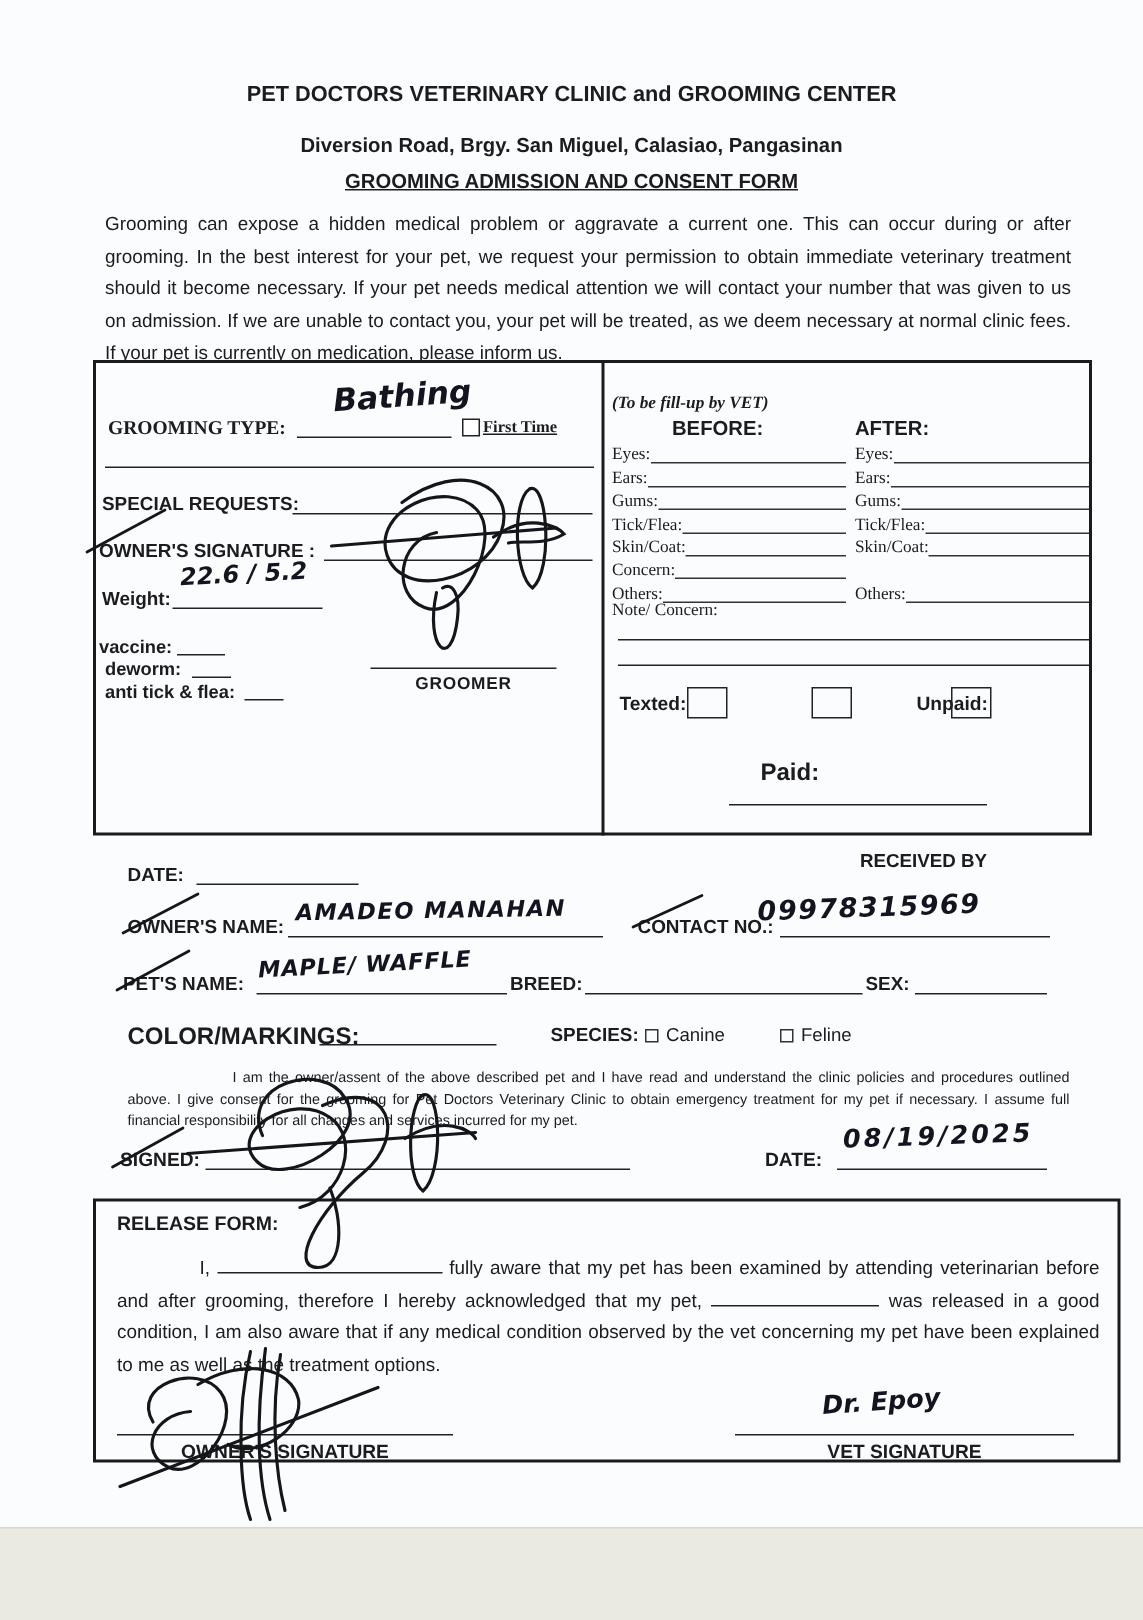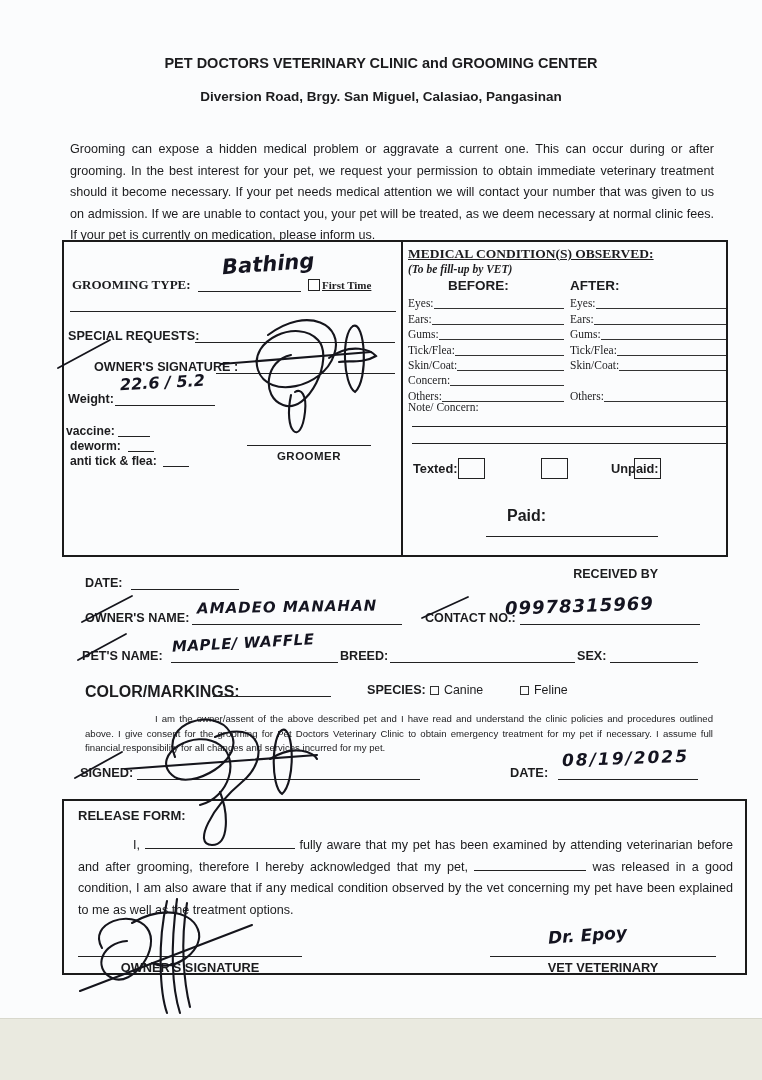--- a/index.html
+++ b/index.html
@@ -36,54 +36,54 @@
   .slash path { fill:none; stroke:#15151c; stroke-width:1.8; stroke-linecap:round; }
   .para { text-align:justify; }
 </style>
 </head>
 <body>
 
 <div class="page">
 
   <div class="abs center b" style="top:55px; font-size:14.5px;">PET DOCTORS VETERINARY CLINIC and GROOMING CENTER</div>
   <div class="abs center b" style="top:89px; font-size:13.5px;">Diversion Road, Brgy. San Miguel, Calasiao, Pangasinan</div>
+  <div class="abs center b u" style="top:113px; font-size:13.5px;">GROOMING ADMISSION AND CONSENT FORM</div>
 
   <div class="abs para" style="left:70px; top:139px; width:644px; font-size:12.6px; line-height:21.6px;">Grooming can expose a hidden medical problem or aggravate a current one. This can occur during or after grooming. In the best interest for your pet, we request your permission to obtain immediate veterinary treatment should it become necessary. If your pet needs medical attention we will contact your number that was given to us on admission. If we are unable to contact you, your pet will be treated, as we deem necessary at normal clinic fees. If your pet is currently on medication, please inform us.</div>
 
   <div class="box" style="left:62px; top:240px; width:666px; height:317px;"></div>
   <div class="abs" style="left:401px; top:240px; width:2px; height:317px; background:#1b1b1b;"></div>
 
   <div class="abs serif b" style="left:72px; top:277px; font-size:13px;">GROOMING TYPE:</div>
   <span class="abs line" style="left:198px; top:277px; width:103px; height:15px;"></span>
   <div class="abs hand" style="left:222px; top:252px; font-size:21px; transform:rotate(-4deg);">Bathing</div>
   <span class="abs cb" style="left:308px; top:279px;"></span>
   <div class="abs serif b u" style="left:322px; top:279px; font-size:11px;">First Time</div>
   <div class="hline" style="left:70px; top:311px; width:326px;"></div>
 
   <div class="abs b" style="left:68px; top:329px; font-size:12.6px;">SPECIAL REQUESTS:</div>
   <span class="abs line" style="left:195px; top:328px; width:200px; height:15px;"></span>
 
-  <div class="abs b" style="left:66px; top:360px; font-size:12.6px;margin-left:28px;">OWNER'S  SIGNATURE :</div>
+  <div class="abs b" style="left:66px; top:360px; font-size:12.6px;">OWNER'S  SIGNATURE :</div>
   <span class="abs line" style="left:216px; top:359px; width:179px; height:15px;"></span>
 
   <div class="abs b" style="left:68px; top:392px; font-size:12.6px;">Weight:</div>
   <span class="abs line" style="left:115px; top:391px; width:100px; height:15px;"></span>
   <div class="abs hand" style="left:120px; top:373px; font-size:16px; transform:rotate(-3deg);">22.6 / 5.2</div>
 
   <div class="abs b" style="left:66px; top:424px; font-size:12.2px;">vaccine:</div>
   <span class="abs line" style="left:118px; top:424px; width:32px; height:13px;"></span>
   <div class="abs b" style="left:70px; top:439px; font-size:12.2px;">deworm:</div>
   <span class="abs line" style="left:128px; top:439px; width:26px; height:13px;"></span>
   <div class="abs b" style="left:70px; top:454px; font-size:12.2px;">anti tick &amp; flea:</div>
   <span class="abs line" style="left:163px; top:454px; width:26px; height:13px;"></span>
 
   <div class="hline" style="left:247px; top:445px; width:124px; border-top-width:1px;"></div>
   <div class="abs b" style="left:247px; top:450px; width:124px; text-align:center; font-size:11.5px; letter-spacing:0.5px;">GROOMER</div>
 
-  <div class="abs serif b u" style="left:408px; top:246px; font-size:13.5px;">MEDICAL CONDITION(S) OBSERVED:</div>
   <div class="abs serif b" style="left:408px; top:263px; font-size:11.5px; font-style:italic;">(To be fill-up by VET)</div>
   <div class="abs b" style="left:408px; top:278px; font-size:13.5px;margin-left:40px;">BEFORE:</div>
   <div class="abs b" style="left:570px; top:278px; font-size:13.5px;">AFTER:</div>
 
   <div class="med-rows">
     <div class="med-row">
       <span class="med-cell l">
           <span>Eyes:</span>
           <span class="med-fill"></span>
         </span>
@@ -206,21 +206,21 @@
     <span style="margin-left:55px;">I,</span>
     <span class="line" style="width:150px; height:12px;"></span>
     <span>fully aware that my pet has been examined by attending veterinarian before and after grooming, therefore I hereby acknowledged that my pet,</span>
     <span class="line" style="width:112px; height:12px;"></span>
     <span>was released in a good condition, I am also aware that if any medical condition observed by the vet concerning my pet have been explained to me as well as the treatment options.</span>
   </div>
 
   <div class="hline" style="left:78px; top:956px; width:224px; border-top-width:1.3px;"></div>
   <div class="abs b" style="left:78px; top:960px; width:224px; text-align:center; font-size:12.8px;">OWNER'S SIGNATURE</div>
   <div class="hline" style="left:490px; top:956px; width:226px; border-top-width:1.3px;"></div>
-  <div class="abs b" style="left:490px; top:960px; width:226px; text-align:center; font-size:12.8px;">VET VETERINARY</div>
+  <div class="abs b" style="left:490px; top:960px; width:226px; text-align:center; font-size:12.8px;">VET SIGNATURE</div>
   <div class="abs hand" style="left:548px; top:925px; font-size:17px; transform:rotate(-4deg);">Dr.  Epoy</div>
 
   <svg class="sig-svg" style="left:213px; top:300px;" width="168" height="152" viewBox="0 0 168 152">
     <path d="M55,35 C95,5 132,25 121,55 C110,88 55,100 45,70 C35,40 85,18 105,40 C122,58 95,115 70,105 C48,97 52,60 78,55"></path>
     <path d="M8,64 L158,52"></path>
     <path d="M116,58 C138,42 158,50 163,56 C150,64 134,60 126,62"></path>
     <path d="M140,26 C152,20 156,80 142,92 C130,84 128,34 140,26"></path>
     <path d="M78,95 C70,132 88,148 92,112 C94,95 88,88 82,92"></path>
   </svg>
 

